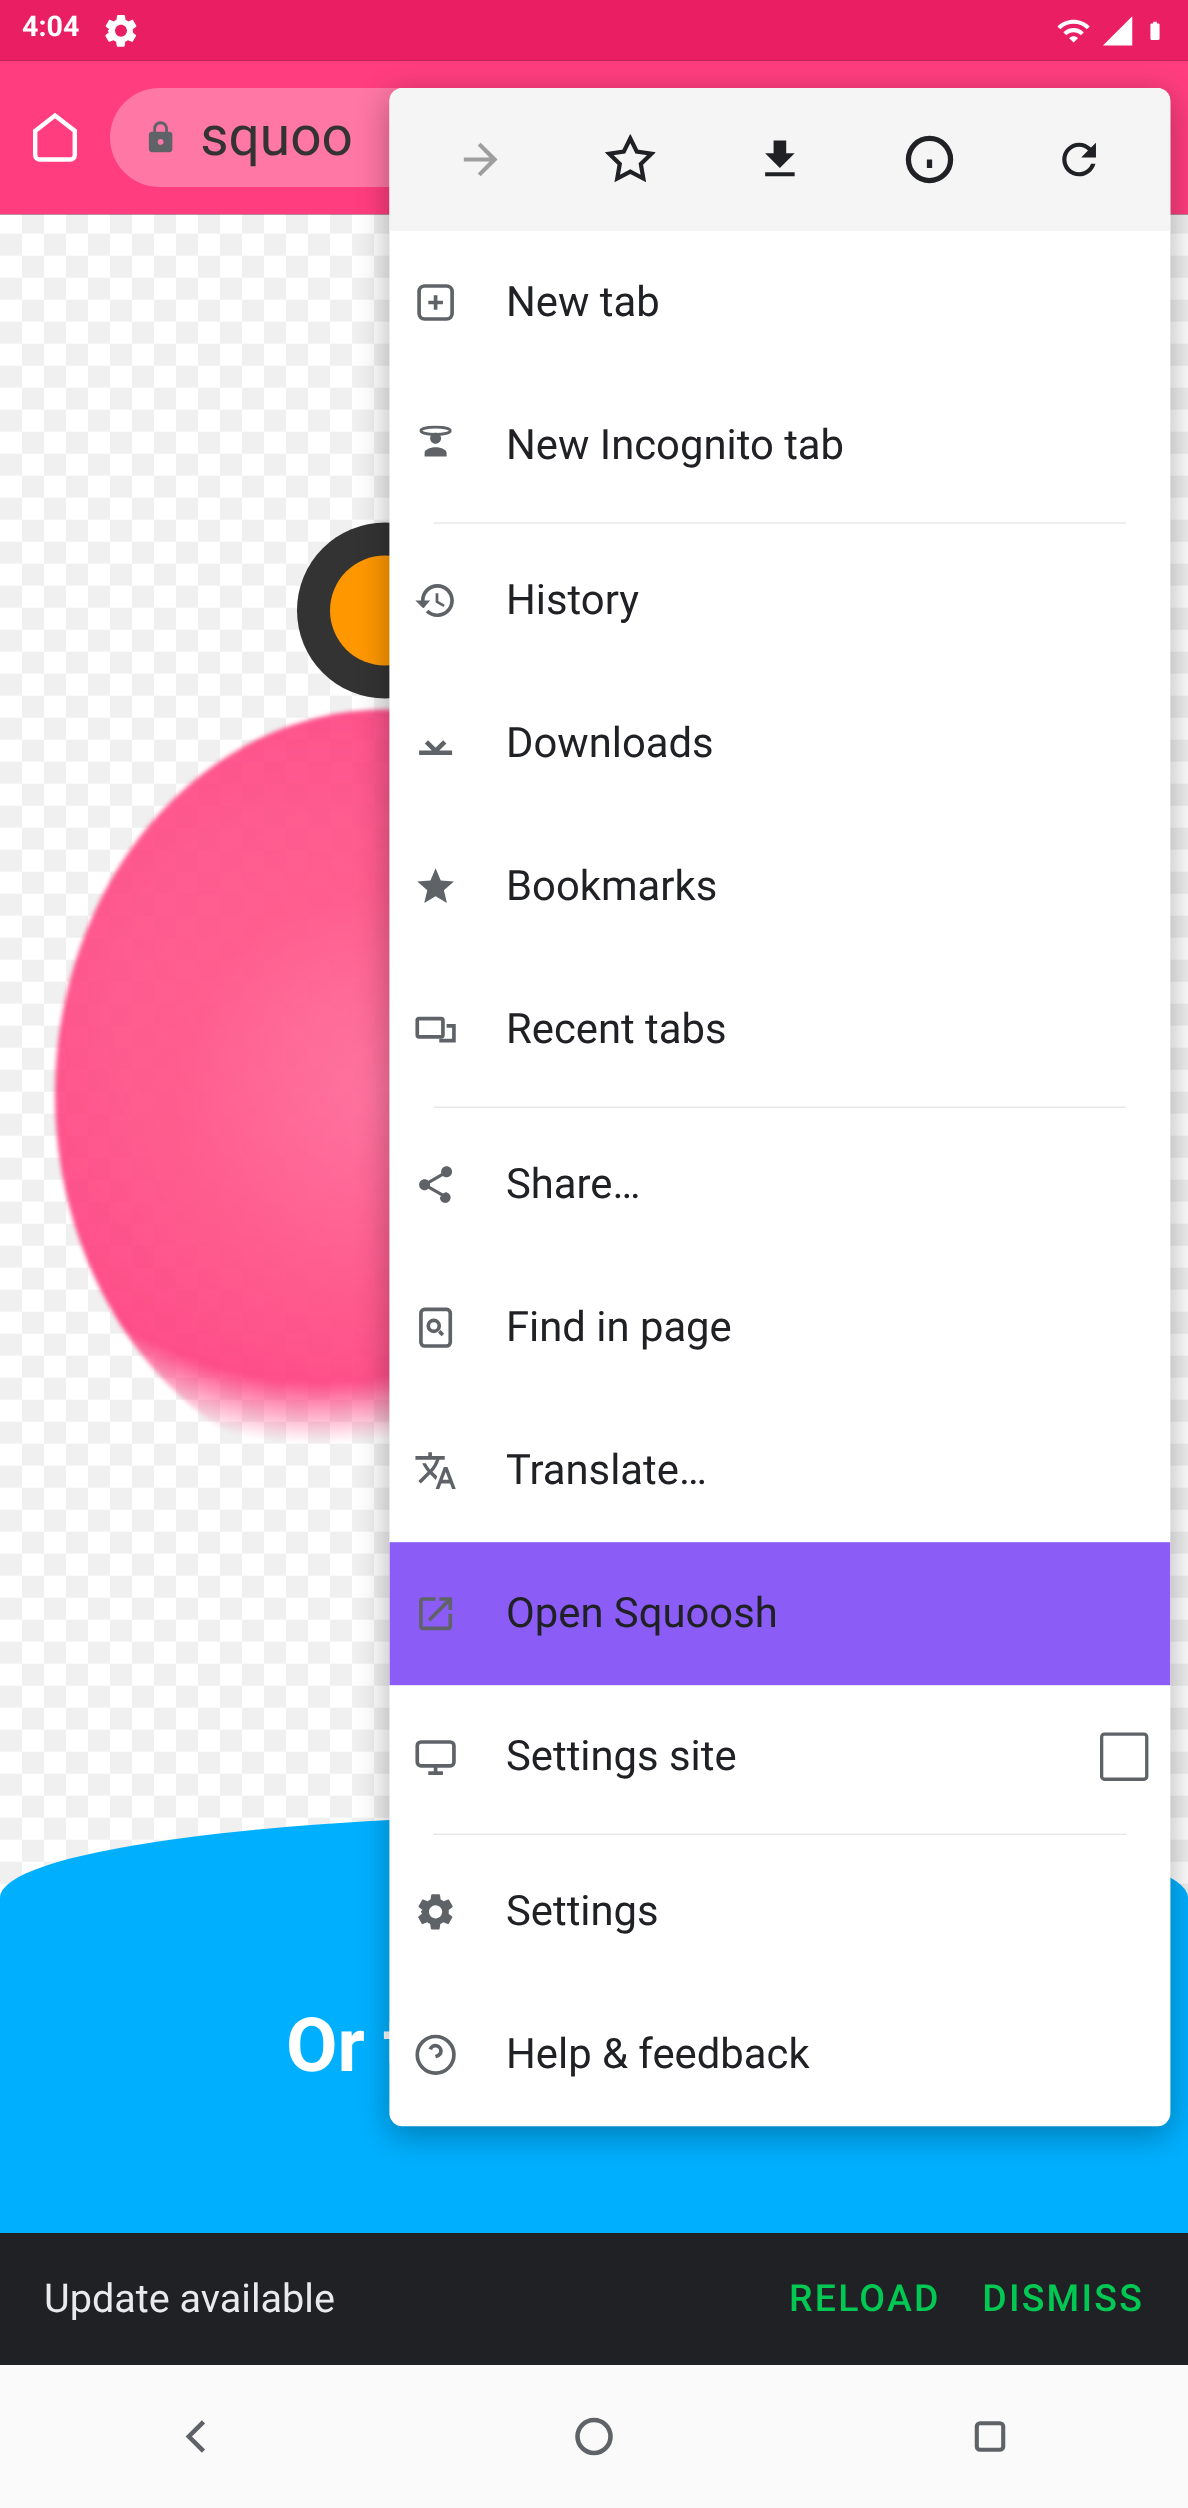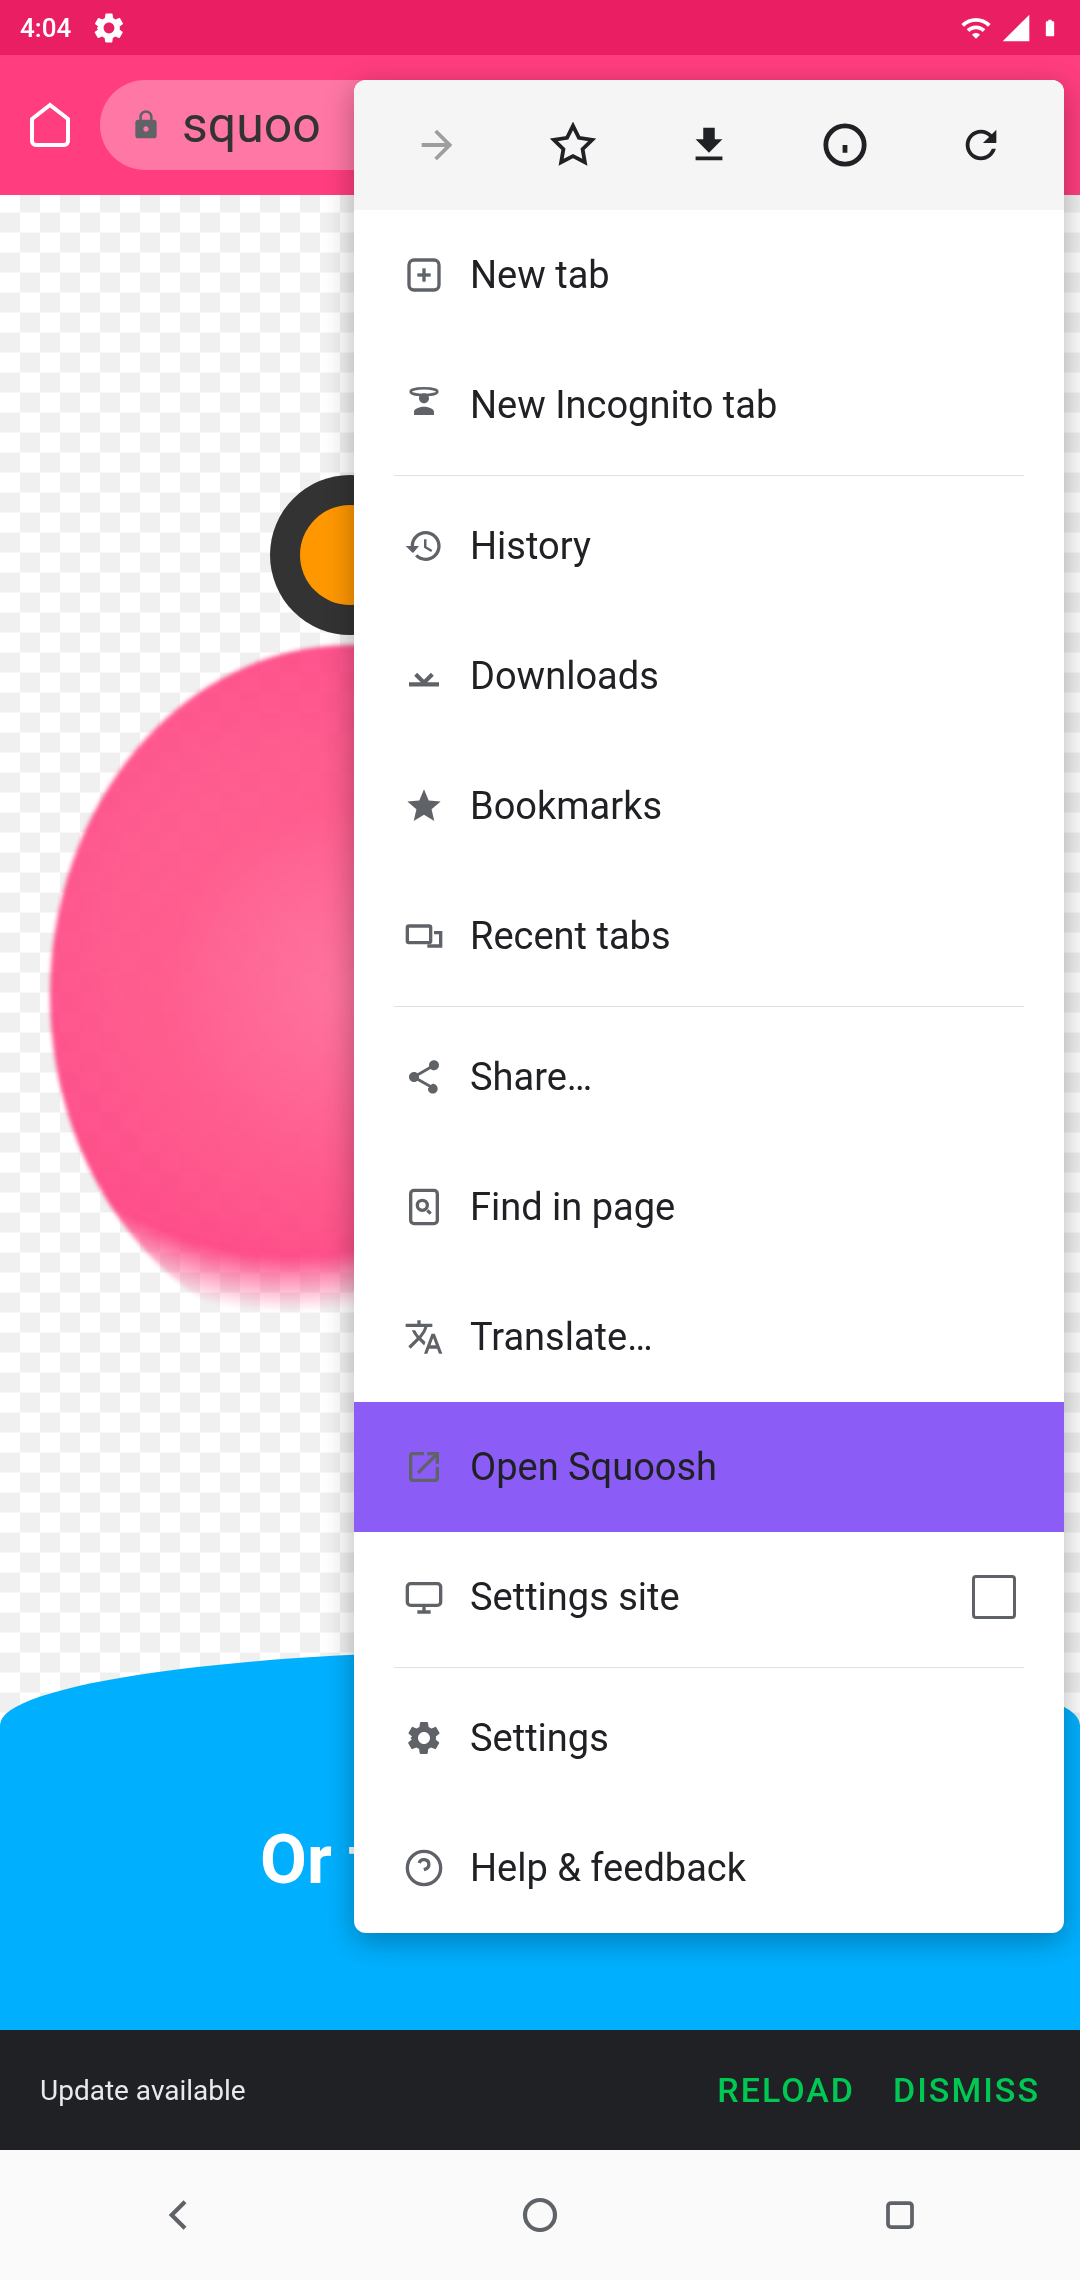--- a/index.html
+++ b/index.html
@@ -1,20 +1,20 @@
 <!DOCTYPE html>
 <html><head>
   <meta charset="utf-8">
   <style>
     * { margin: 0; padding: 0; box-sizing: border-box; font-family: Roboto, Arial, sans-serif; }
     body { width: 1080px; height: 2280px; background: #000; overflow: hidden; position: relative; }
     
     
     .status-bar { height: 55px; background: #e91e63; display: flex; justify-content: space-between; align-items: center; padding: 0 20px; color: #fff; font-size: 26px; font-weight: 500; }
-    .status-left { display: flex; align-items: center; gap: 20px; }
+    .status-left { display: flex; align-items: flex-start; gap: 20px; font-weight: bold; }
     .status-right { display: flex; align-items: center; gap: 8px; }
     .settings-gear { width: 36px; height: 36px; }
     
     
     .browser-chrome { height: 140px; background: #ff3d7f; display: flex; align-items: center; padding: 0 20px; gap: 20px; }
     .home-btn { width: 60px; height: 60px; display: flex; align-items: center; justify-content: center; }
     .address-bar { flex: 1; background: rgba(255,255,255,0.3); border-radius: 50px; height: 90px; display: flex; align-items: center; padding: 0 30px; gap: 20px; }
     .lock-icon { width: 32px; height: 32px; }
     .url-text { color: #333; font-size: 50px; font-weight: 400; }
     
@@ -28,30 +28,30 @@
     .hand-inner { position: absolute; top: 30px; left: 30px; width: 100px; height: 100px; background: #ff9800; border-radius: 50%; }
     .small-img { position: absolute; bottom: -20px; left: 80px; width: 220px; height: 100px; background: linear-gradient(#8d6e63, #6d4c41); border-radius: 60% 60% 0 0; }
     
     
     .menu-popup { position: absolute; top: 80px; right: 16px; width: 710px; background: #fff; border-radius: 12px; box-shadow: 0 8px 30px rgba(0,0,0,0.3); z-index: 100; overflow: hidden; }
     
     .menu-top-row { height: 130px; background: #f5f5f5; display: flex; align-items: center; justify-content: space-around; padding: 0 15px; }
     .menu-top-icon { width: 60px; height: 60px; display: flex; align-items: center; justify-content: center; cursor: pointer; }
     
     .menu-items { padding: 0; }
-    .menu-item { height: 130px; display: flex; align-items: center; padding: 0 48px; gap: 24px; cursor: pointer; }
+    .menu-item { height: 130px; display: flex; align-items: center; padding: 0 20px; gap: 42px; cursor: pointer; }
     .menu-item.highlighted { background: #8b5cf6; }
     .menu-item-icon { width: 44px; height: 44px; flex-shrink: 0; display: flex; align-items: center; justify-content: center; }
     .menu-item-label { font-size: 38px; color: #202124; flex: 1; }
     .menu-divider { height: 1px; background: #e0e0e0; margin: 5px 40px; }
     .menu-checkbox { width: 44px; height: 44px; border: 3px solid #5f6368; border-radius: 4px; }
     
     
     .snackbar { position: absolute; bottom: 130px; left: 0; right: 0; height: 120px; background: #202124; display: flex; align-items: center; padding: 0 40px; z-index: 50; }
-    .snackbar-text { color: #e8eaed; font-size: 28px; flex: 1; }
+    .snackbar-text { color: #e8eaed; font-size: 36px; flex: 1; }
     .snackbar-action { color: #00c853; font-size: 34px; font-weight: 500; letter-spacing: 2px; margin-left: 38px; cursor: pointer; }
     .snackbar-action.dismiss { color: #00c853; }
     
     
     .nav-bar { position: absolute; bottom: 0; left: 0; right: 0; height: 130px; background: #fafafa; display: flex; align-items: center; justify-content: space-around; }
     .nav-btn { width: 60px; height: 60px; display: flex; align-items: center; justify-content: center; }
     
     svg { display: block; }
   </style>
 </head>

